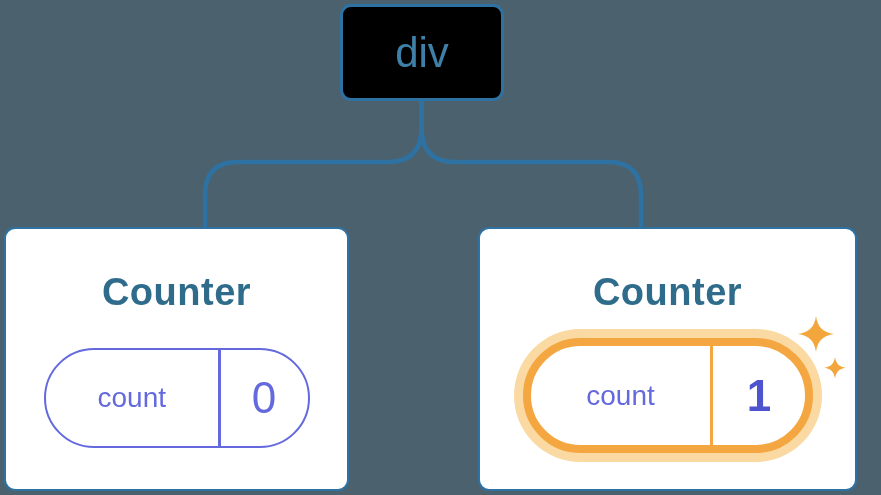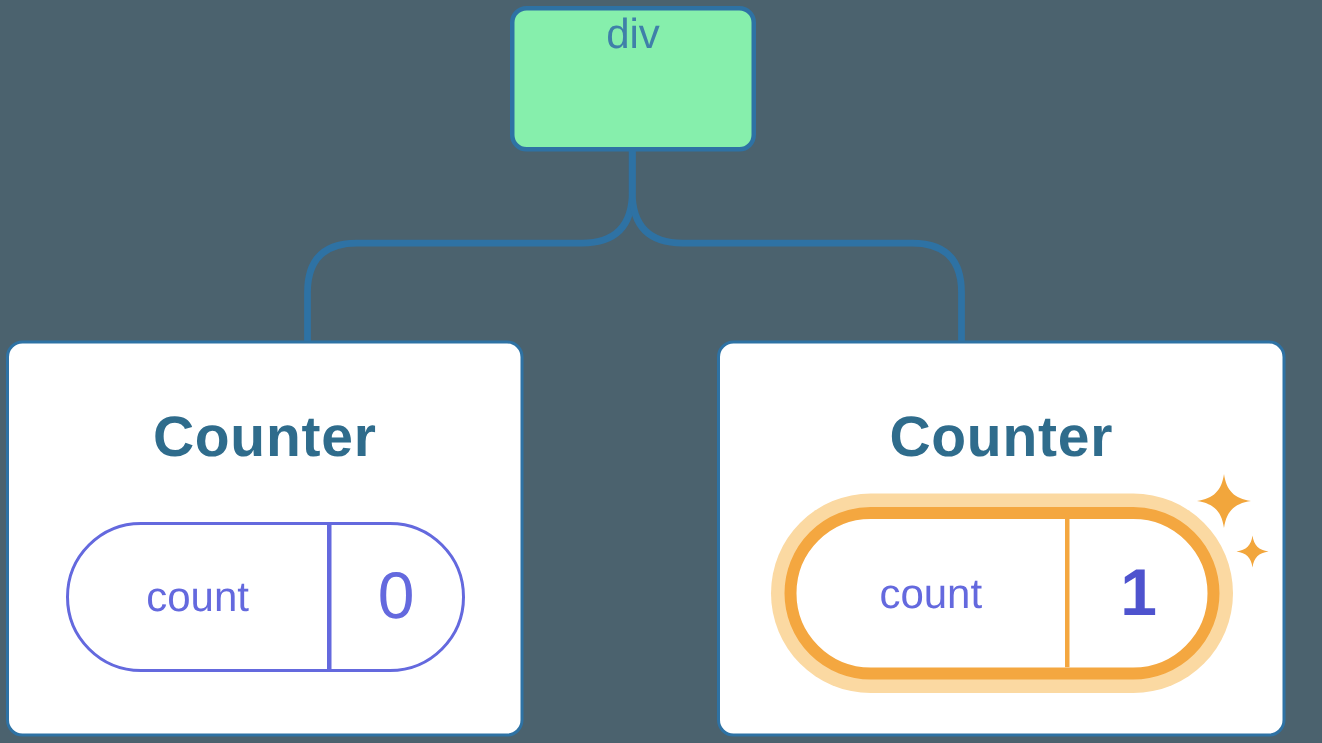--- a/index.html
+++ b/index.html
@@ -20,28 +20,28 @@
     left: 0;
     top: 0;
     z-index: 1;
   }
   .root-node {
     position: absolute;
     left: 340px;
     top: 4px;
     width: 164px;
     height: 97px;
-    background: #86efac;
+    background: #000000;
     border: 3px solid #2E72A4;
     border-radius: 11px;
     box-sizing: border-box;
     display: flex;
-    align-items: flex-start;
+    align-items: center;
     justify-content: center;
-    font-size: 28px;
+    font-size: 42px;
     color: #3F80A9;
     z-index: 2;
   }
   .card {
     position: absolute;
     top: 227px;
     height: 264px;
     background: #ffffff;
     border: 2px solid #2E72A4;
     border-radius: 11px;

